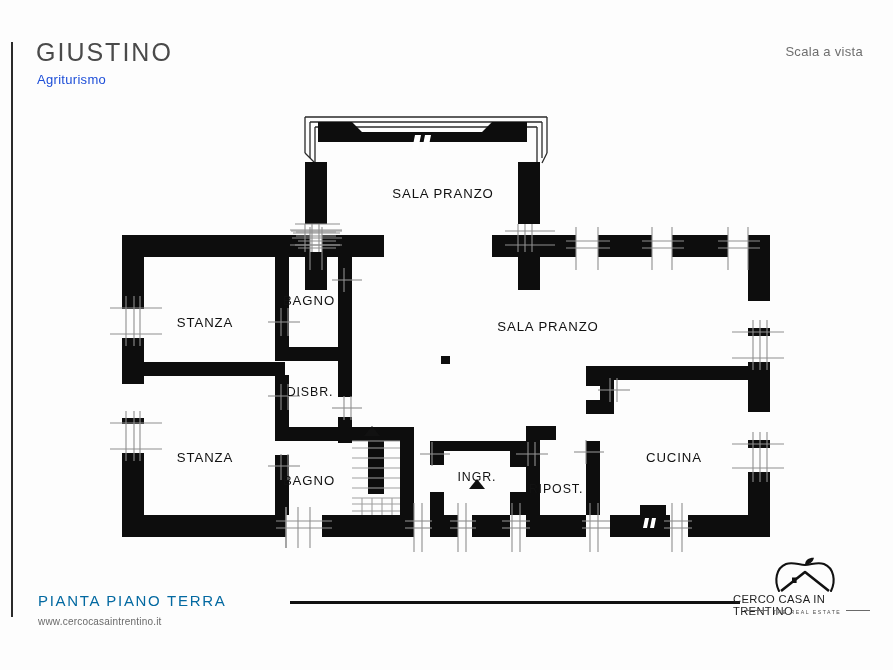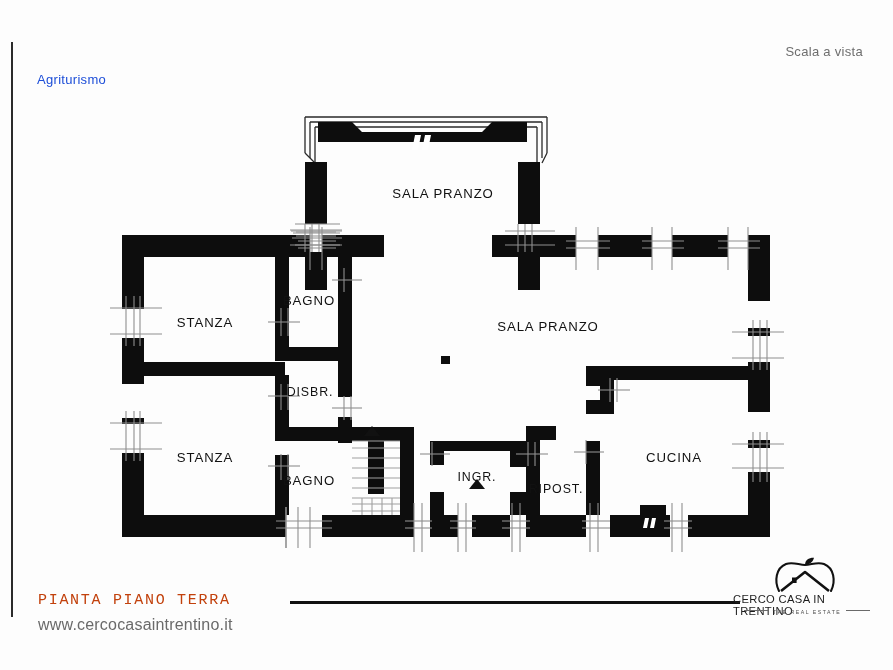--- a/index.html
+++ b/index.html
@@ -30,25 +30,25 @@
     font-size:13px;letter-spacing:0.3px;color:#1d4ed8;
     font-weight:400;
   }
   .scale-note{
     position:absolute;right:30px;top:44px;
     font-size:13px;letter-spacing:0.3px;color:#6e6e6e;margin-left:45px;
   }
   
   .footer-title{
     position:absolute;left:38px;top:592px;
-    font-size:15px;letter-spacing:1.7px;color:#c2410c;font-family:Liberation Mono, monospace;
+    font-size:15px;letter-spacing:1.7px;color:#0369a1;
   }
   .footer-url{
     position:absolute;left:38px;top:616px;
-    font-size:16px;letter-spacing:0.2px;color:#6a6a6a;
+    font-size:10px;letter-spacing:0.2px;color:#6a6a6a;
   }
   .footer-rule{
     position:absolute;left:290px;top:601px;width:450px;height:3px;
     background:#111;
   }
   
   .logo{
     position:absolute;left:733px;top:557px;width:148px;height:62px;
   }
   .logo-mark{position:absolute;left:40px;top:0;width:66px;height:36px;}
@@ -75,20 +75,21 @@
   }
   .rm.sm{font-size:12.4px;}
 </style>
 </head>
 <body>
 
 <div class="page">
 
   <div class="left-rule"></div>
 
+  <div class="title">GIUSTINO</div>
   <div class="subtitle">Agriturismo</div>
   <div class="scale-note">Scala a vista</div>
 
   <div class="plan">
     <svg width="690" height="460" viewBox="0 0 690 460" xmlns="http://www.w3.org/2000/svg">
 
       <g stroke="#2a2a2a" fill="none">
         <path d="M203,16 L303,16 L303,16" stroke-width="0"></path>
 
         <path d="M205,17 L205,53 M205,17 L447,17 M447,17 L447,53" stroke-width="1.3"></path>

